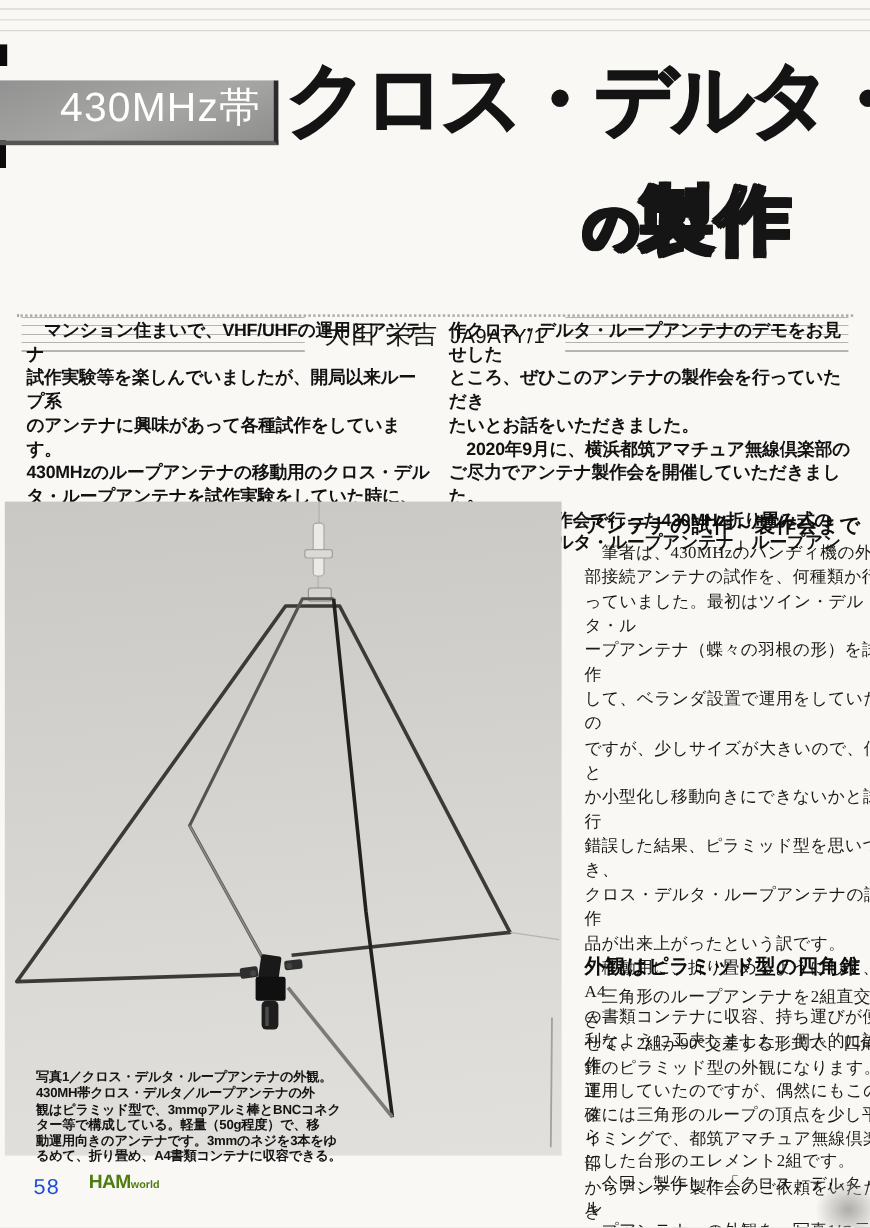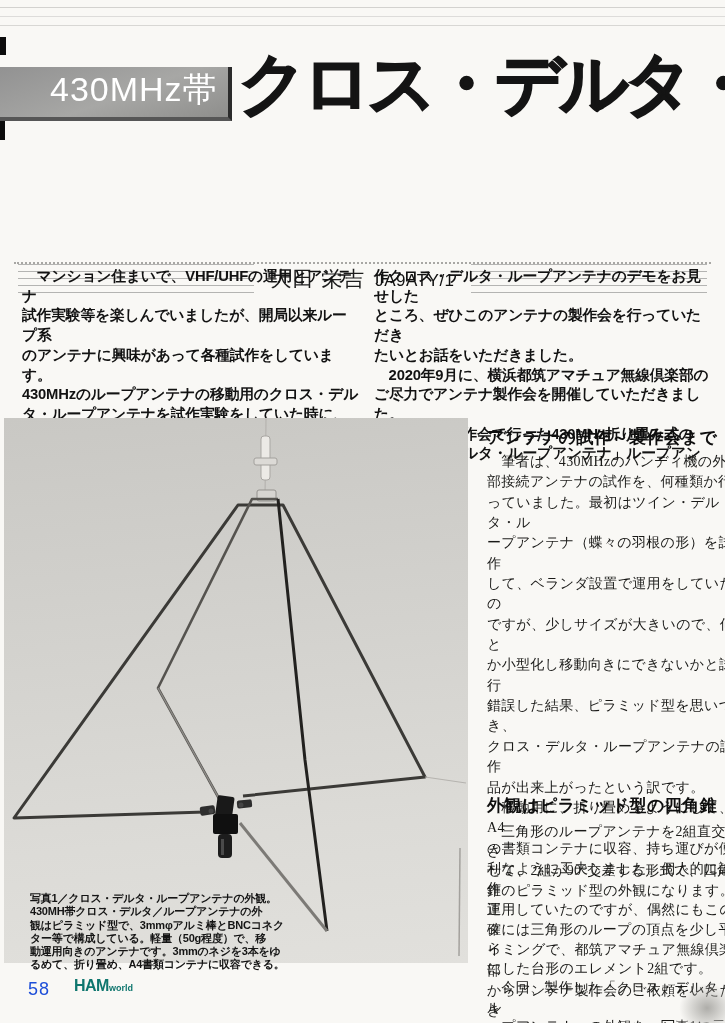--- a/index.html
+++ b/index.html
@@ -88,21 +88,21 @@
   .sec-body{
     position:absolute;left:487px;width:250px;
     font-family:"Liberation Serif",serif;font-size:14px;color:#1a1a18;
     white-space:pre-line;letter-spacing:.3px;
   }
   .b-1{top:452px;line-height:20.35px;}
   .b-2{top:822px;line-height:19.5px;}
 
   
   .page-number{position:absolute;left:28px;top:979px;font-size:18px;color:#1d4ed8;letter-spacing:1px;}
-  .logo{position:absolute;left:74px;top:977px;white-space:nowrap;color:#0f766e;text-align:center;}
+  .logo{position:absolute;left:74px;top:977px;white-space:nowrap;color:#4d7c0f;text-align:center;}
   .logo-main{font-size:16px;font-weight:900;letter-spacing:-.5px;}
   .logo-sub{font-size:9px;font-weight:900;}
   .corner-blob{
     position:absolute;right:-10px;bottom:-10px;width:56px;height:50px;
     background:radial-gradient(ellipse at center,#aeada9 0%,rgba(174,173,169,0) 70%);
   }
 </style>
 </head>
 <body>
 
@@ -112,20 +112,23 @@
   <div class="scanline scan2"></div>
   <div class="scanline scan3"></div>
   <div class="edge-mark mark1"></div>
   <div class="edge-mark mark2"></div>
 
   <div class="badge">
     <span>430MHz帯</span>
   </div>
 
   <div class="title-l1">クロス・デルタ・</div>
+  <div class="title-suffix">
+    <span class="suffix-no outline-txt">の</span><span class="suffix-word outline-txt">製作</span>
+  </div>
 
   <div class="author-row">
     <div class="rule-lines"></div>
     <div class="author-center">
       <span class="author-name">大田 栄吉</span>
       <span class="author-callsign">JA9ATY/1</span>
     </div>
     <div class="rule-lines"></div>
   </div>
   <div class="dotted-rule"></div>

